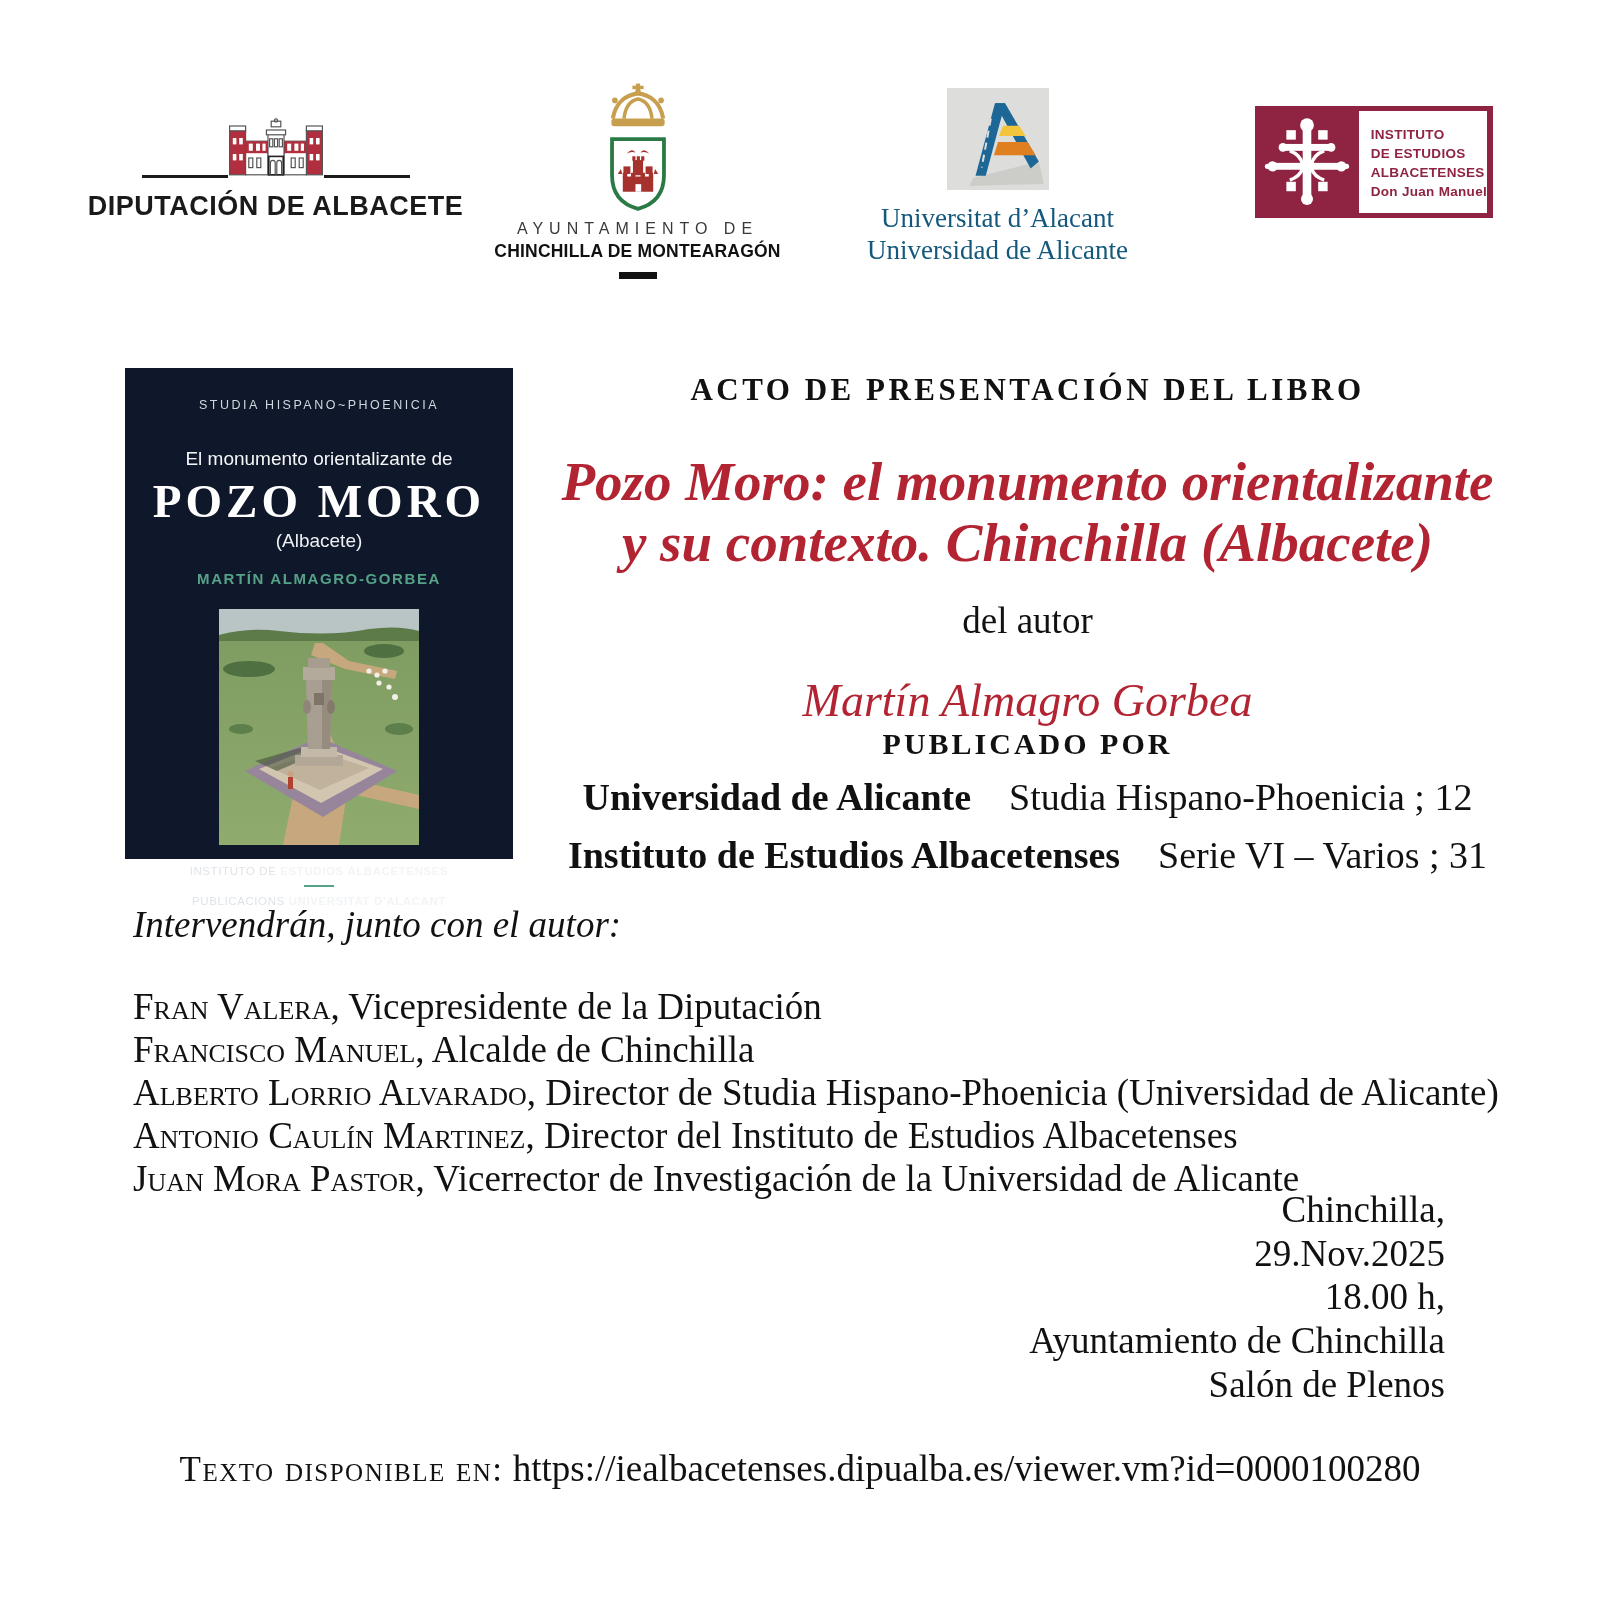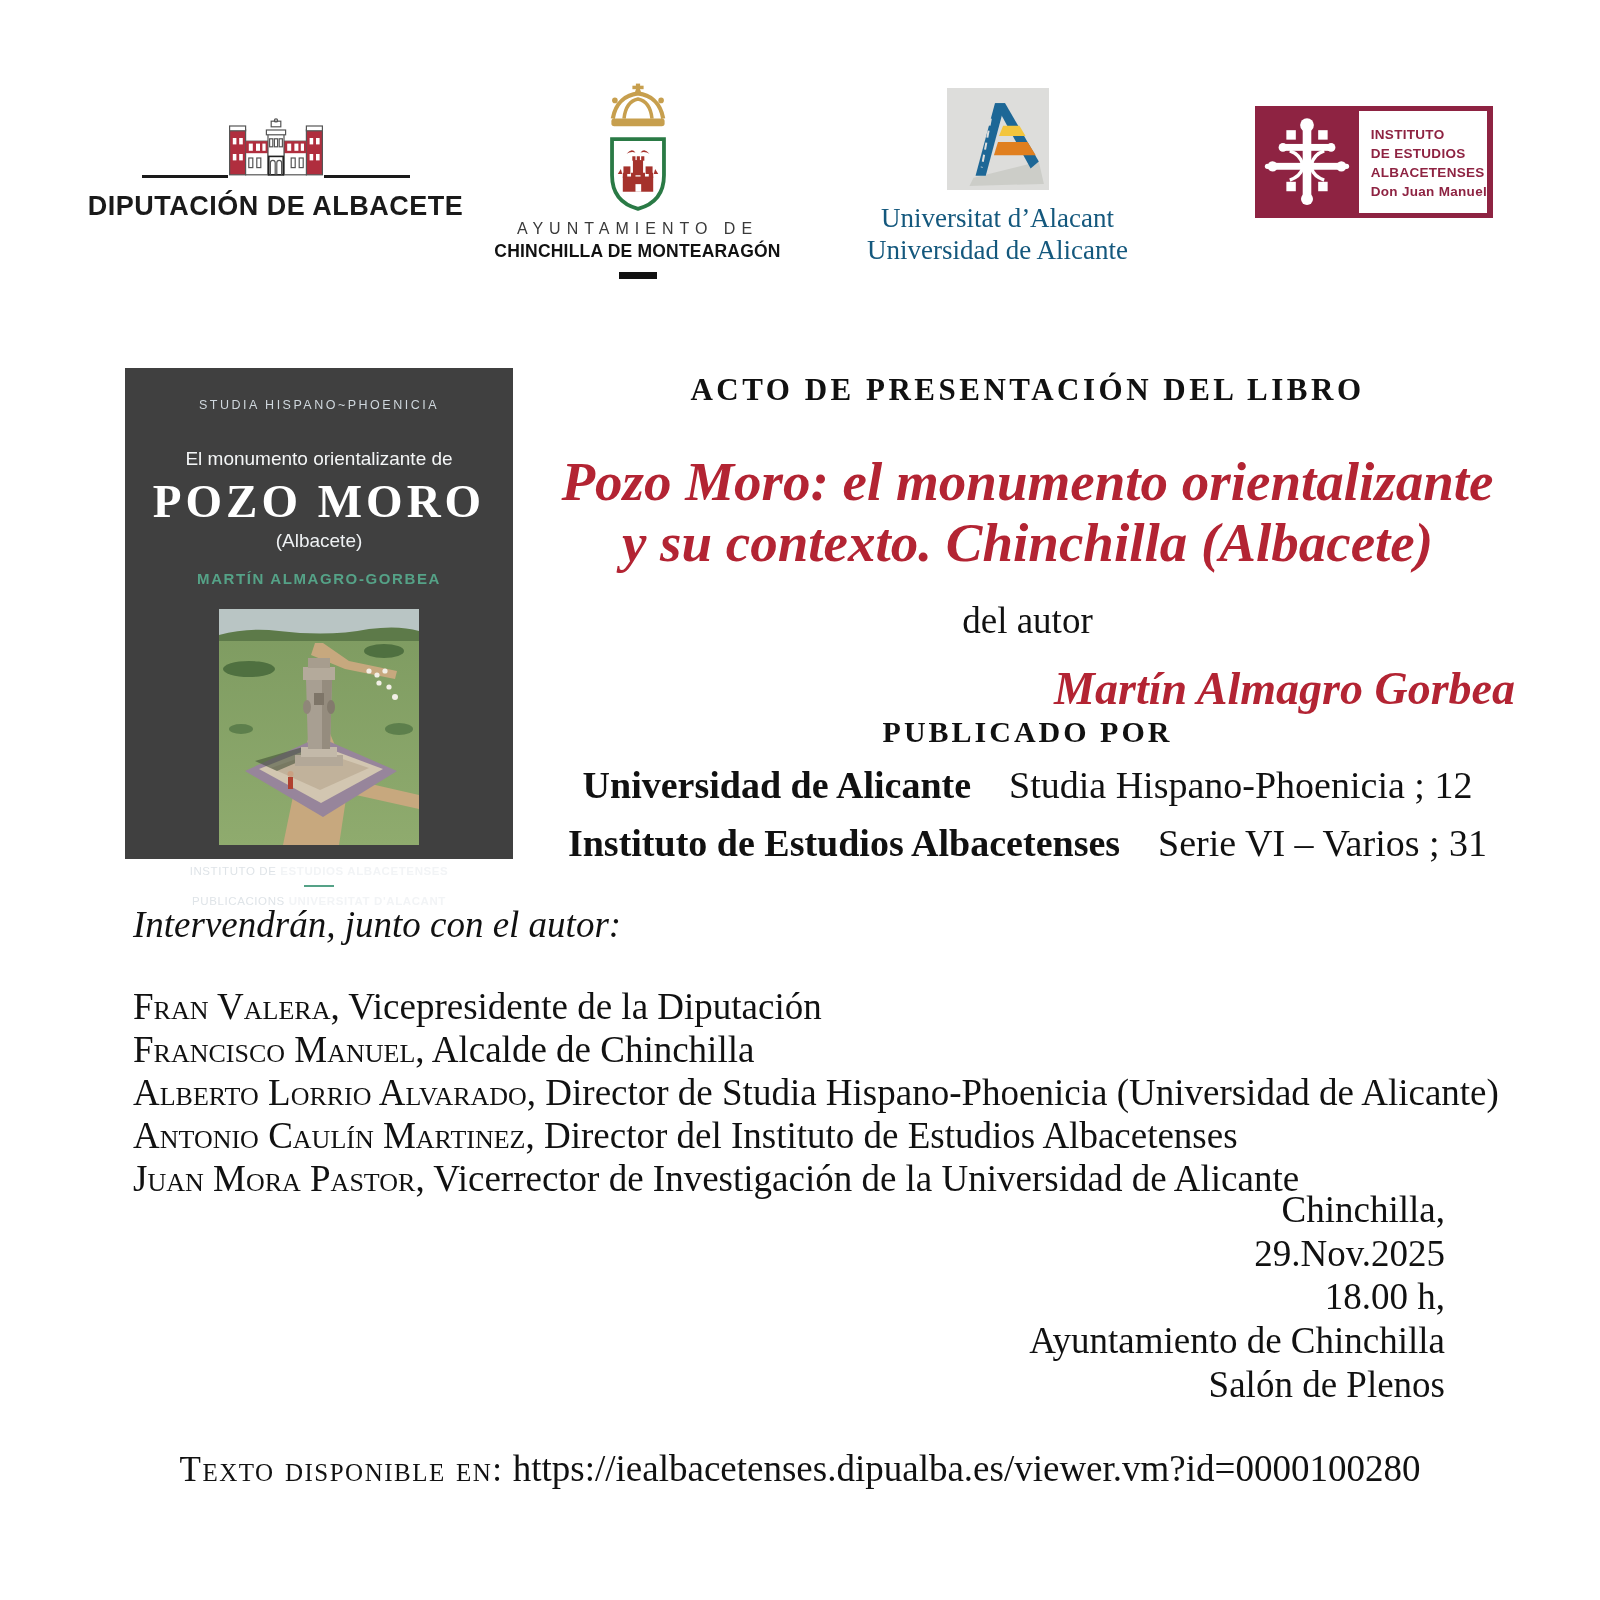--- a/index.html
+++ b/index.html
@@ -25,42 +25,42 @@
   .ua-text{margin-top:8px;text-align:center;color:#14587d;font-size:27px;line-height:1.2;}
 
   .logo-iea{left:1243px;top:106px;width:262px;}
   .iea-box{display:flex;width:238px;height:112px;background:#8e2342;}
   .iea-cross{width:112px;display:flex;align-items:center;justify-content:center;}
   .iea-panel{flex:1;background:#ffffff;margin:5px 6px 5px 0;padding:14px 0 0 12px;box-sizing:border-box;}
   .iea-panel div{font-family:"Liberation Sans",sans-serif;font-weight:bold;font-size:13.5px;
                  line-height:1.42;color:#8e2342;letter-spacing:.3px;white-space:nowrap;}
 
   
-  .cover{position:absolute;left:125px;top:368px;width:388px;height:491px;background:#404040;
+  .cover{position:absolute;left:125px;top:368px;width:388px;height:491px;background:#0f172a;
          display:flex;flex-direction:column;align-items:center;color:#fff;}
   .cover-series{margin-top:30px;font-family:"Liberation Sans",sans-serif;font-size:12.5px;
                 letter-spacing:2.5px;color:#cfd7dd;}
   .cover-sub{margin-top:36px;font-family:"Liberation Sans",sans-serif;font-size:19px;color:#f4f6f7;}
   .cover-title{margin-top:4px;font-size:47px;font-weight:600;letter-spacing:4px;color:#ffffff;}
   .cover-place{margin-top:2px;font-family:"Liberation Sans",sans-serif;font-size:19px;color:#eef1f3;}
   .cover-author{margin-top:18px;font-family:"Liberation Sans",sans-serif;font-weight:bold;
                 font-size:15px;letter-spacing:1.6px;color:#55a287;}
   .cover-photo{margin-top:22px;width:200px;height:236px;}
   .cover-imprints{margin-top:20px;display:flex;flex-direction:column;align-items:center;}
   .imprint{font-family:"Liberation Sans",sans-serif;font-size:11.5px;letter-spacing:.6px;color:#dfe4e8;}
   .imprint b{color:#f2f4f6;}
   .imprint-rule{width:30px;height:2px;background:#55a287;margin:8px 0;}
 
   
   .right-col{position:absolute;left:540px;top:372px;width:975px;text-align:center;}
   .kicker{font-weight:bold;font-size:31px;letter-spacing:3.5px;color:#111;}
   .book-title{margin-top:44px;font-style:italic;font-weight:bold;font-size:55px;line-height:1.1;
               color:#b32433;}
   .byline{margin-top:26px;font-size:37px;color:#111;}
-  .author-name{margin-top:20px;font-style:italic;font-weight:bold;font-size:46px;color:#b32433;text-align:right;}
+  .author-name{margin-top:32px;font-style:italic;font-weight:normal;font-size:46px;color:#b32433;}
   .pubby{font-size:30px;letter-spacing:3px;color:#111;font-weight:600;}
   .publine{margin-top:14px;font-size:38px;color:#111;display:flex;justify-content:center;gap:38px;
            white-space:nowrap;}
   .publine .pname{font-weight:bold;}
 
   
   .speakers{position:absolute;left:133px;top:903px;width:1420px;}
   .speakers-intro{font-style:italic;font-size:37px;color:#111;}
   .speaker-list{margin-top:40px;}
   .speaker{font-size:37px;line-height:1.16;color:#111;white-space:nowrap;}

